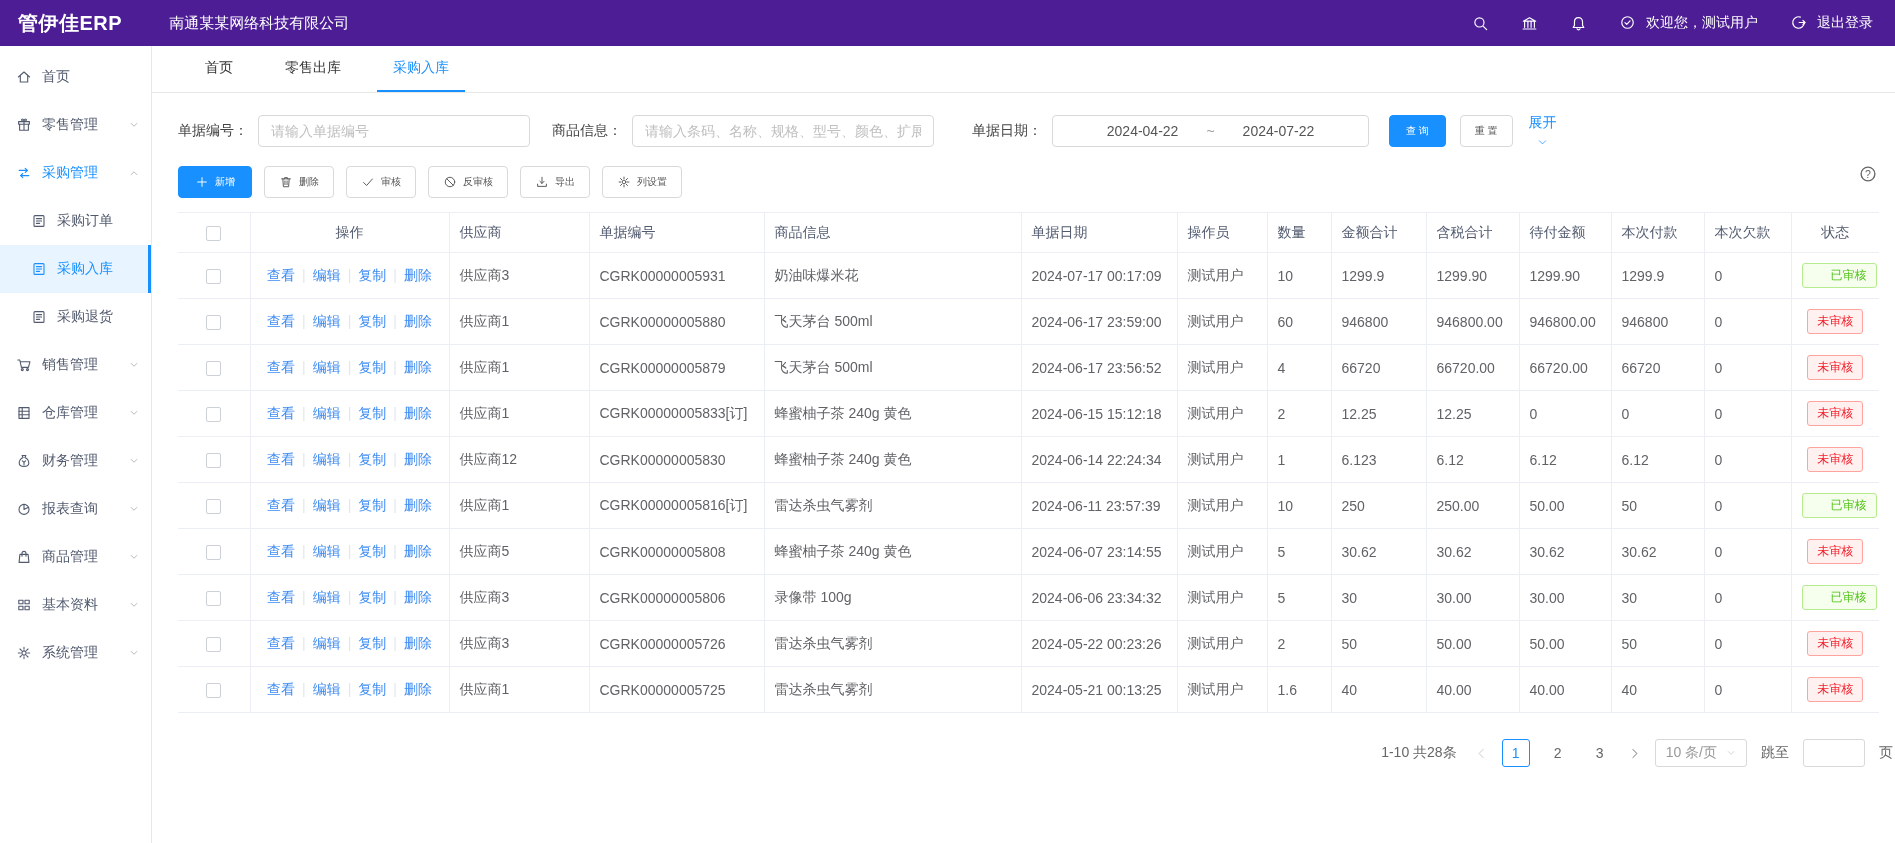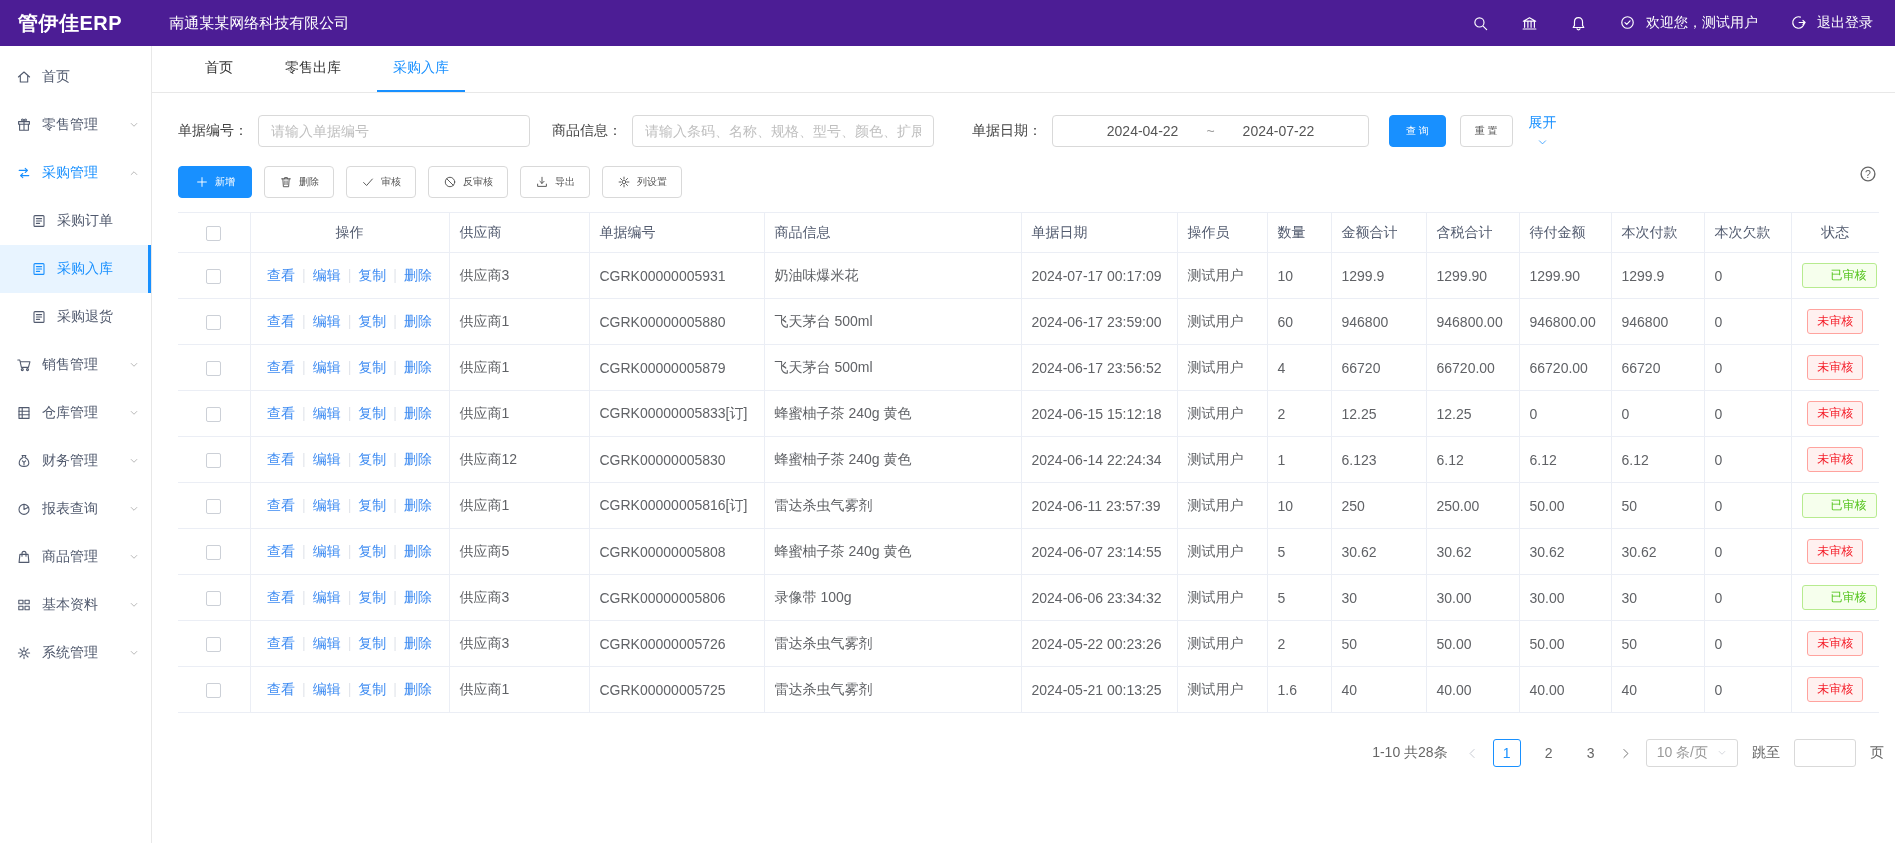--- a/index.html
+++ b/index.html
@@ -74,21 +74,21 @@
   td { height:46px; }
   .col-center { text-align:center; }
   .cb { width:15px; height:15px; border:1px solid #ccd0d7; border-radius:2px; display:inline-block; background:#fff; vertical-align:middle; cursor:pointer; }
   .link { color:#3d8bf2; cursor:pointer; }
   .sep { color:#e3e6ec; margin:0 7px; }
   .badge { font-size:12px; padding:3px 9px; border-radius:3px; border:1px solid; display:inline-block; }
   .badge.approved { color:#52c41a; background:#f6ffed; border-color:#b7eb8f;padding-left:28px; }
   .badge.unapproved { color:#f5222d; background:#fff1f0; border-color:#ffa39e; }
 
   
-  .pagination { display:flex; justify-content:flex-end; align-items:center; gap:14px; padding:26px 11px 0 0; font-size:14px; color:#666; }
+  .pagination { display:flex; justify-content:flex-end; align-items:center; gap:14px; padding:26px 2px 0 0; font-size:14px; color:#666; }
   .total-text { margin-right:4px; color:#666; }
   .page-btn { min-width:28px; height:28px; display:inline-flex; align-items:center; justify-content:center; cursor:pointer; border-radius:3px; }
   .page-btn.current { border:1px solid #1890ff; color:#1890ff; }
   .pg-arrow { cursor:pointer; display:inline-flex; }
   .pg-arrow svg { width:13px; height:13px; }
   .pg-arrow.prev { color:#c0c4cc; }
   .pg-arrow.next { color:#666; }
   .size-select { height:28px; border:1px solid #d9d9d9; border-radius:3px; display:inline-flex; align-items:center; gap:9px; padding:0 10px; color:#999; cursor:pointer; }
   .size-select .icon svg { width:10px; height:10px; color:#c0c4cc; }
   .jump-input { width:62px; height:28px; border:1px solid #d9d9d9; border-radius:3px; outline:none; padding:0 6px; font-family:inherit; font-size:14px; }

